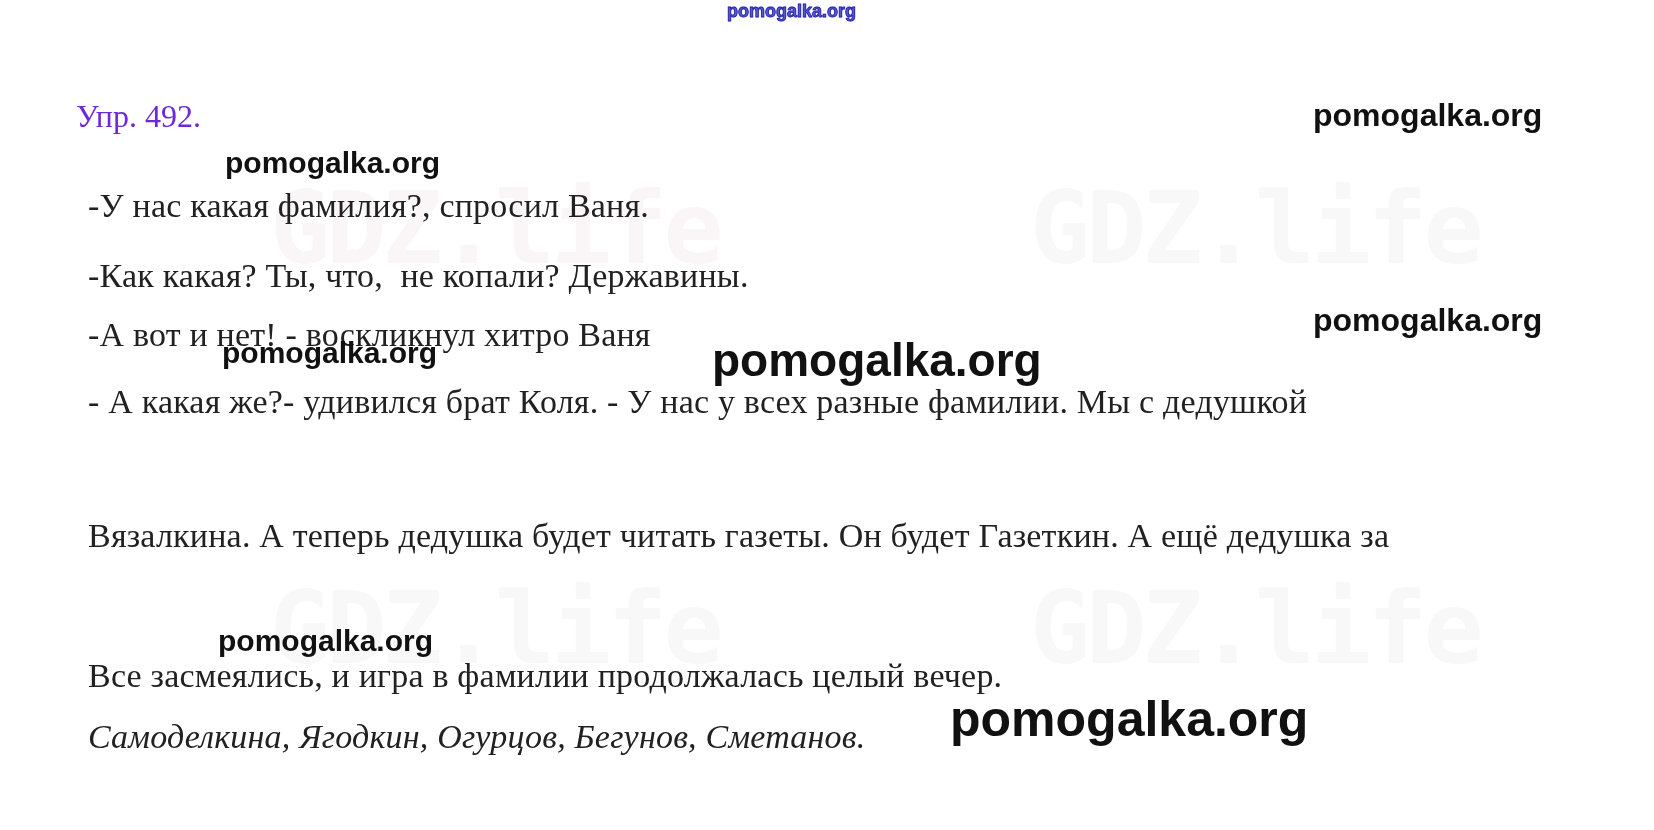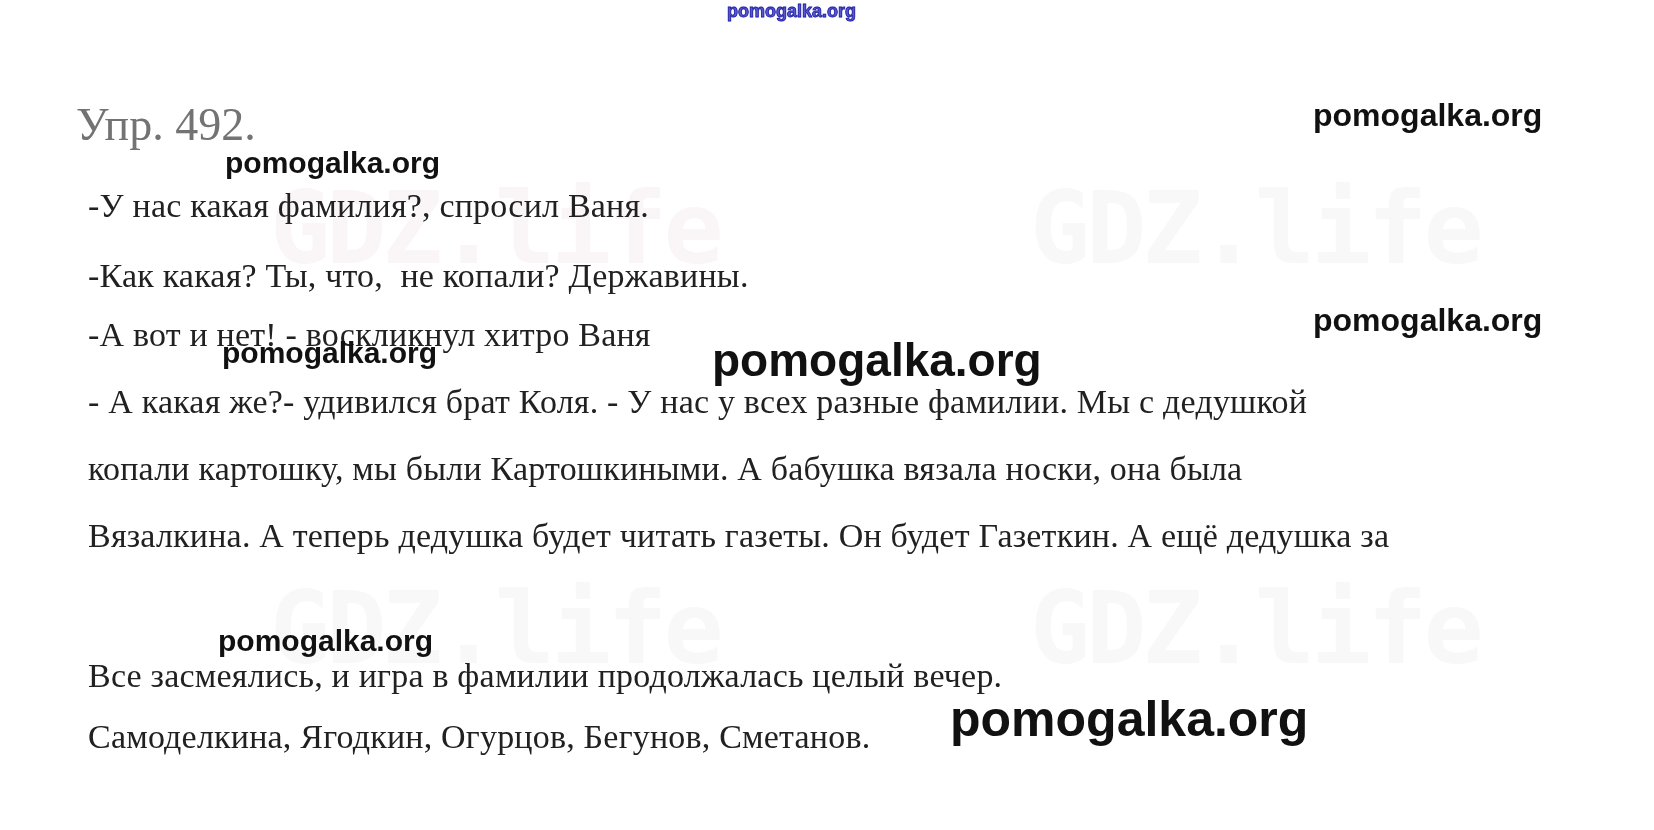--- a/index.html
+++ b/index.html
@@ -21,22 +21,22 @@
     color: #f8f8f8;
     user-select: none;
     white-space: pre;
   }
   .faint-wm.pinkish { color: #faf5f7; }
   
   .doc-title {
     position: absolute;
     left: 76px;
     top: 98px;
-    font-size: 46px;
-    color: #737373;
+    font-size: 32px;
+    color: #6d28d9;
     white-space: pre;
   }
   .text-line {
     position: absolute;
     left: 88px;
     font-size: 34px;
     letter-spacing: 0.2px;
     color: #212121;
     white-space: pre;
   }
@@ -77,24 +77,23 @@
   <div class="faint-wm" style="left:1030px; top:170px;">GDZ.life</div>
   <div class="faint-wm" style="left:270px; top:570px;">GDZ.life</div>
   <div class="faint-wm" style="left:1030px; top:570px;">GDZ.life</div>
 
   <div class="doc-title">Упр. 492.</div>
 
   <div class="text-line" style="top:187px;">-У нас какая фамилия?, спросил Ваня.</div>
   <div class="text-line" style="top:257px;">-Как какая? Ты, что,  не копали? Державины.</div>
   <div class="text-line" style="top:316px;">-А вот и нет! - воскликнул хитро Ваня</div>
   <div class="text-line" style="top:383px;">- А какая же?- удивился брат Коля. - У нас у всех разные фамилии. Мы с дедушкой</div>
-  <div class="text-line" style="top:450px;">копали картошку, мы были Картошкиными. А бабушка вязала носки, она была</div>
   <div class="text-line" style="top:517px;text-align:right;">Вязалкина. А теперь дедушка будет читать газеты. Он будет Газеткин. А ещё дедушка за</div>
   <div class="text-line" style="top:657px;">Все засмеялись, и игра в фамилии продолжалась целый вечер.</div>
-  <div class="text-line" style="top:718px;">Самоделкина, Ягодкин, Огурцов, Бегунов, Сметанов.</div>
+  <div class="text-line" style="top:718px;font-style:italic;">Самоделкина, Ягодкин, Огурцов, Бегунов, Сметанов.</div>
 
   <div class="wm-blue">pomogalka.org</div>
 
   <div class="site-wm wm-small" style="left:225px; top:146px;">pomogalka.org</div>
   <div class="site-wm wm-right" style="left:1313px; top:97px;">pomogalka.org</div>
   <div class="site-wm wm-right" style="left:1313px; top:302px;">pomogalka.org</div>
   <div class="site-wm wm-big-center" style="left:712px; top:333px;">pomogalka.org</div>
   <div class="site-wm wm-small" style="left:222px; top:336px;">pomogalka.org</div>
   <div class="site-wm wm-small" style="left:218px; top:624px;">pomogalka.org</div>
   <div class="site-wm wm-big-bottom" style="left:950px; top:690px;">pomogalka.org</div>

